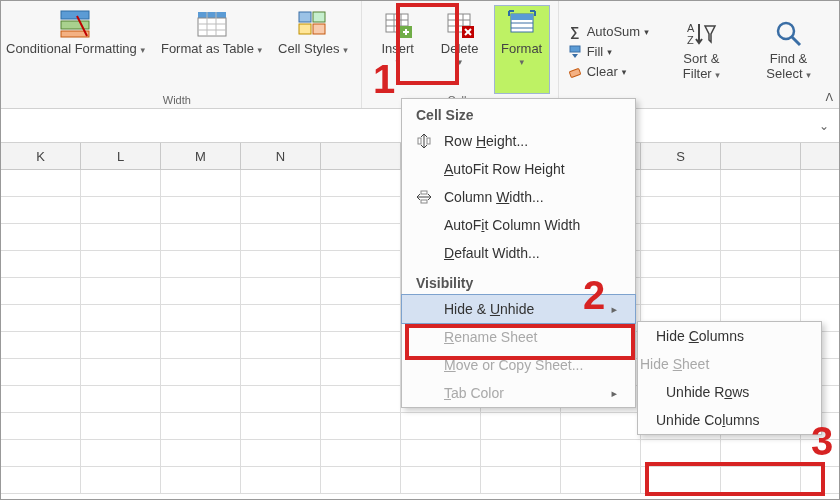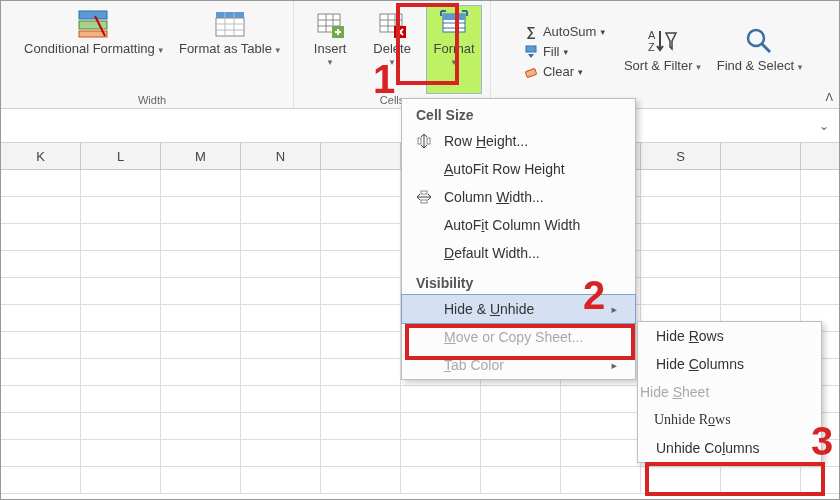--- a/index.html
+++ b/index.html
@@ -183,21 +183,21 @@
   .rb-btn.format-active {
     border:1px solid #a0b5d3;
     background:#bef264;
   }
 </style>
 </head>
 <body>
 
 <div class="ribbon">
 
-  <div class="ribbon-group" style="padding-left:18px;">
+  <div class="ribbon-group" style="padding-left:0;">
     <div class="ribbon-group-row">
       <div class="rb-btn">
         <span class="ic32">
           <svg width="32" height="32">
               <rect x="2" y="3" width="28" height="8" fill="#5b9bd5" stroke="#2e6da4"></rect>
               <rect x="2" y="13" width="28" height="8" fill="#a9d18e" stroke="#548235"></rect>
               <rect x="2" y="23" width="28" height="6" fill="#f4b183" stroke="#c55a11"></rect>
               <line x1="18" y1="8" x2="28" y2="28" stroke="#c00000" stroke-width="2"></line>
             </svg>
         </span>
@@ -208,20 +208,31 @@
           <svg width="32" height="32">
               <rect x="2" y="4" width="28" height="6" fill="#5b9bd5"></rect>
               <rect x="2" y="10" width="28" height="18" fill="#fff" stroke="#888"></rect>
               <line x1="2" y1="16" x2="30" y2="16" stroke="#bbb"></line>
               <line x1="2" y1="22" x2="30" y2="22" stroke="#bbb"></line>
               <line x1="11" y1="4" x2="11" y2="28" stroke="#bbb"></line>
               <line x1="20" y1="4" x2="20" y2="28" stroke="#bbb"></line>
             </svg>
         </span>
         <span><span>Format as Table</span> <span class="caret">▾</span></span>
+      </div>
+      <div class="rb-btn">
+        <span class="ic32">
+          <svg width="32" height="32">
+              <rect x="2" y="4" width="12" height="10" fill="#9bc2e6" stroke="#3a6ea5"></rect>
+              <rect x="16" y="4" width="12" height="10" fill="#c6efce" stroke="#548235"></rect>
+              <rect x="2" y="16" width="12" height="10" fill="#ffe699" stroke="#bf8f00"></rect>
+              <rect x="16" y="16" width="12" height="10" fill="#f8cbad" stroke="#c55a11"></rect>
+            </svg>
+        </span>
+        <span><span>Cell Styles</span> <span class="caret">▾</span></span>
       </div>
     </div>
     <div class="ribbon-group-label">Width</div>
   </div>
 
   <div class="ribbon-group">
     <div class="ribbon-group-row">
       <div class="rb-btn">
         <span class="ic32">
           <svg width="32" height="32">
@@ -524,39 +535,39 @@
     <span><span class="u">D</span>efault Width...</span>
   </div>
 
   <div class="section-title">Visibility</div>
   <div class="item highlight">
     <span>Hide &amp; <span class="u">U</span>nhide</span>
     <span class="arrow">▸</span>
   </div>
 
   <div class="item disabled">
+    <span><span class="u">R</span>ename Sheet</span>
+  </div>
+  <div class="item disabled">
     <span><span class="u">M</span>ove or Copy Sheet...</span>
   </div>
   <div class="item disabled">
     <span><span class="u">T</span>ab Color</span>
     <span class="arrow">▸</span>
   </div>
 </div>
 
 <div id="hide-submenu" class="menu">
   <div class="item" style="padding-left:18px;">
-    <span>Hide <span class="u">R</span>ows</span>
-  </div>
-  <div class="item" style="padding-left:18px;">
     <span>Hide <span class="u">C</span>olumns</span>
   </div>
   <div class="item disabled" style="padding-left:2px;">
     <span>Hide <span class="u">S</span>heet</span>
   </div>
-  <div class="item" style="padding-left:16px;font-family:Liberation Serif, serif;">
+  <div class="item" style="padding-left:28px;">
     <span>Unhide R<span class="u">o</span>ws</span>
   </div>
   <div class="item" style="padding-left:18px;">
     <span>Unhide Co<span class="u">l</span>umns</span>
   </div>
 </div>
 
 <div class="red-box" style="left:395px; top:2px; width:63px; height:82px;"></div>
 <div class="red-num" style="left:372px; top:56px;">1</div>
 

